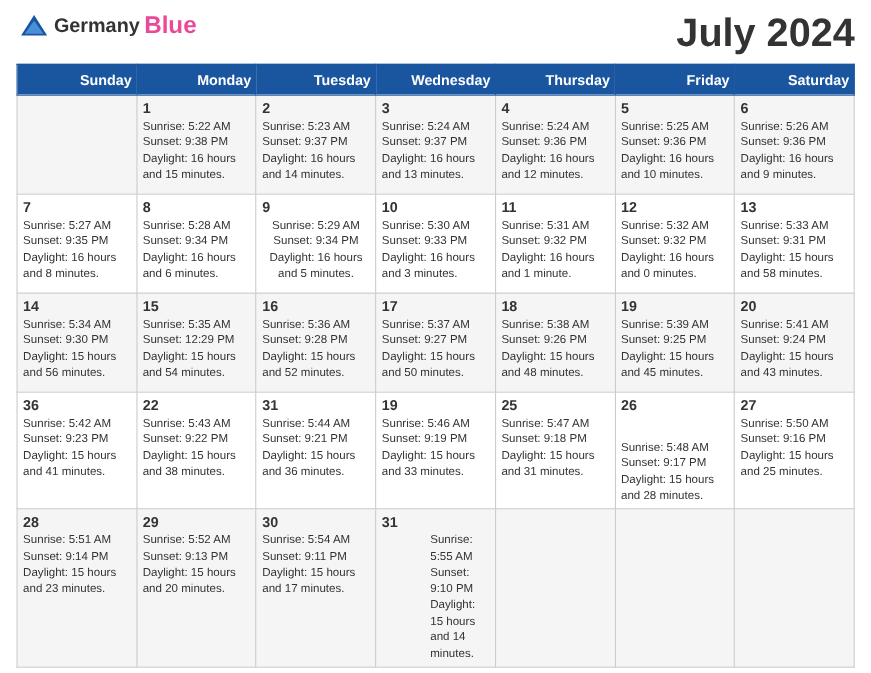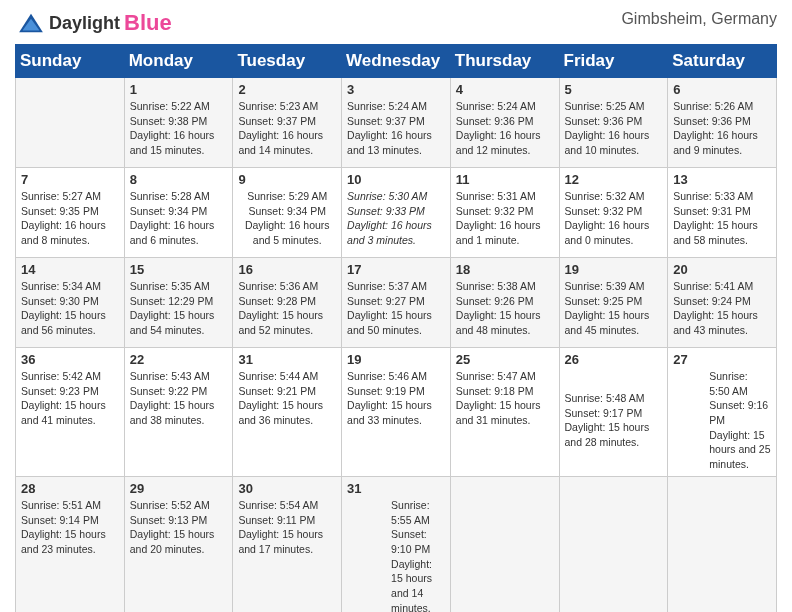--- a/index.html
+++ b/index.html
@@ -46,22 +46,22 @@
     }
     table {
       width: 100%;
       border-collapse: collapse;
       font-size: 11px;
     }
     thead tr th {
       background-color: #1a56a0;
       color: #fff;
       padding: 6px 4px;
-      text-align: left;
-      font-size: 17px;
+      text-align: right;
+      font-size: 13px;
       font-weight: bold;
       border: 1px solid #1a56a0;
     }
     tbody tr td {
       border: 1px solid #ccc;
       vertical-align: top;
       padding: 4px 5px;
       height: 90px;
       width: calc(100% / 7);
     }
@@ -86,25 +86,25 @@
 </head>
 <body>
 
 <div class="container">
   <div class="header-area">
     <div class="logo">
       <svg class="logo-icon" width="32" height="26" viewBox="0 0 32 26">
         <polygon points="16,2 30,24 2,24" fill="#1a56a0"></polygon>
         <polygon points="16,8 26,22 6,22" fill="#4a90d9"></polygon>
       </svg>
-      <span style="font-size:18px;font-weight:bold;color:#333;">Daylight</span>
+      <span style="font-size:18px;font-weight:bold;color:#333;">Germany</span>
         <span style="font-size:22px;font-weight:bold;color:#ec4899;">Blue</span>
     </div>
     <div class="title-area">
-      <div class="location-title">Gimbsheim, Germany</div>
+      <div class="month-title">July 2024</div>
     </div>
   </div>
 
   <table>
     <thead>
       <tr>
       <th>Sunday</th>
           <th>Monday</th>
           <th>Tuesday</th>
           <th>Wednesday</th>
@@ -167,21 +167,21 @@
 Daylight: 16 hours and 6 minutes.</div>
           </td>
           <td>
             <div class="day-number">9</div>
             <div class="day-info" style="white-space: pre-line; text-align: center;">Sunrise: 5:29 AM
 Sunset: 9:34 PM
 Daylight: 16 hours and 5 minutes.</div>
           </td>
           <td>
             <div class="day-number">10</div>
-            <div class="day-info" style="white-space: pre-line; font-style: italic;">Sunrise: 5:30 AM
+            <div class="day-info" style="white-space: pre-line;">Sunrise: 5:30 AM
 Sunset: 9:33 PM
 Daylight: 16 hours and 3 minutes.</div>
           </td>
           <td>
             <div class="day-number">11</div>
             <div class="day-info" style="white-space: pre-line;">Sunrise: 5:31 AM
 Sunset: 9:32 PM
 Daylight: 16 hours and 1 minute.</div>
           </td>
           <td>
@@ -273,21 +273,21 @@
 Daylight: 15 hours and 31 minutes.</div>
           </td>
           <td>
             <div class="day-number">26</div>
             <div class="day-info" style="white-space: pre-line; margin-top: 24px;">Sunrise: 5:48 AM
 Sunset: 9:17 PM
 Daylight: 15 hours and 28 minutes.</div>
           </td>
           <td>
             <div class="day-number">27</div>
-            <div class="day-info" style="white-space: pre-line; margin-left: 36px;">Sunrise: 5:50 AM
+            <div class="day-info" style="white-space: pre-line;">Sunrise: 5:50 AM
 Sunset: 9:16 PM
 Daylight: 15 hours and 25 minutes.</div>
           </td>
         </tr>
         <tr>
           <td>
             <div class="day-number">28</div>
             <div class="day-info" style="white-space: pre-line;">Sunrise: 5:51 AM
 Sunset: 9:14 PM
 Daylight: 15 hours and 23 minutes.</div>

